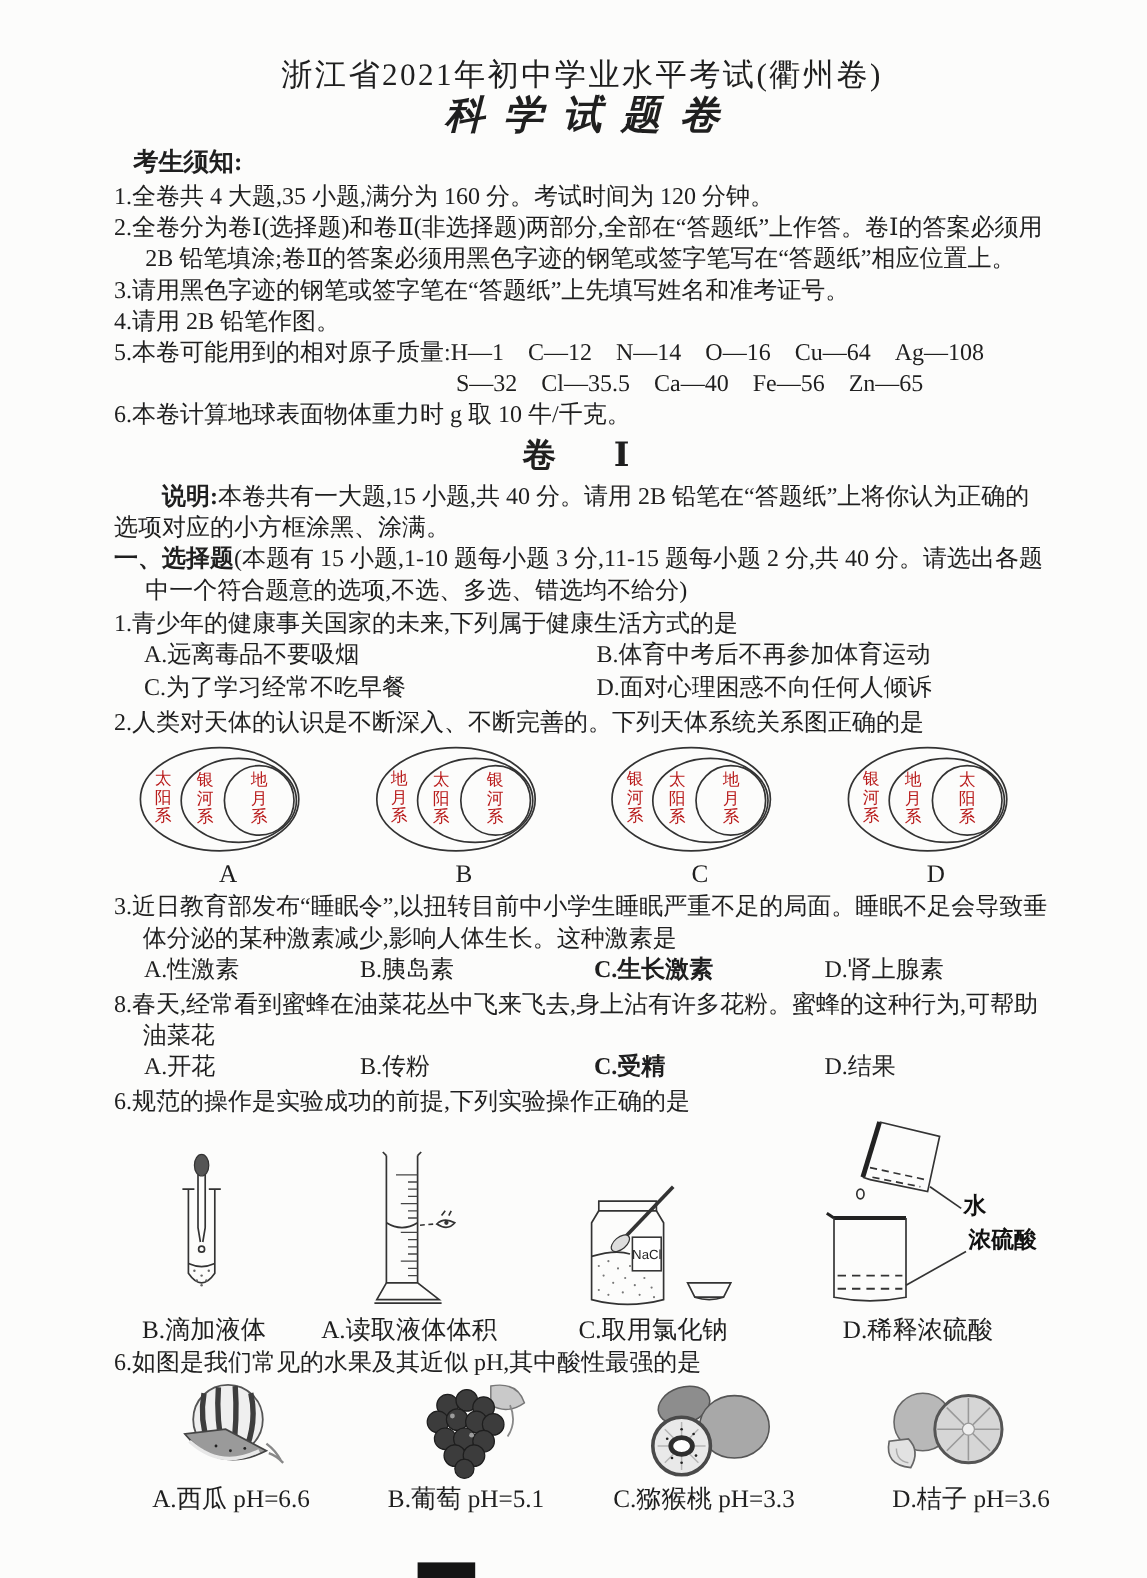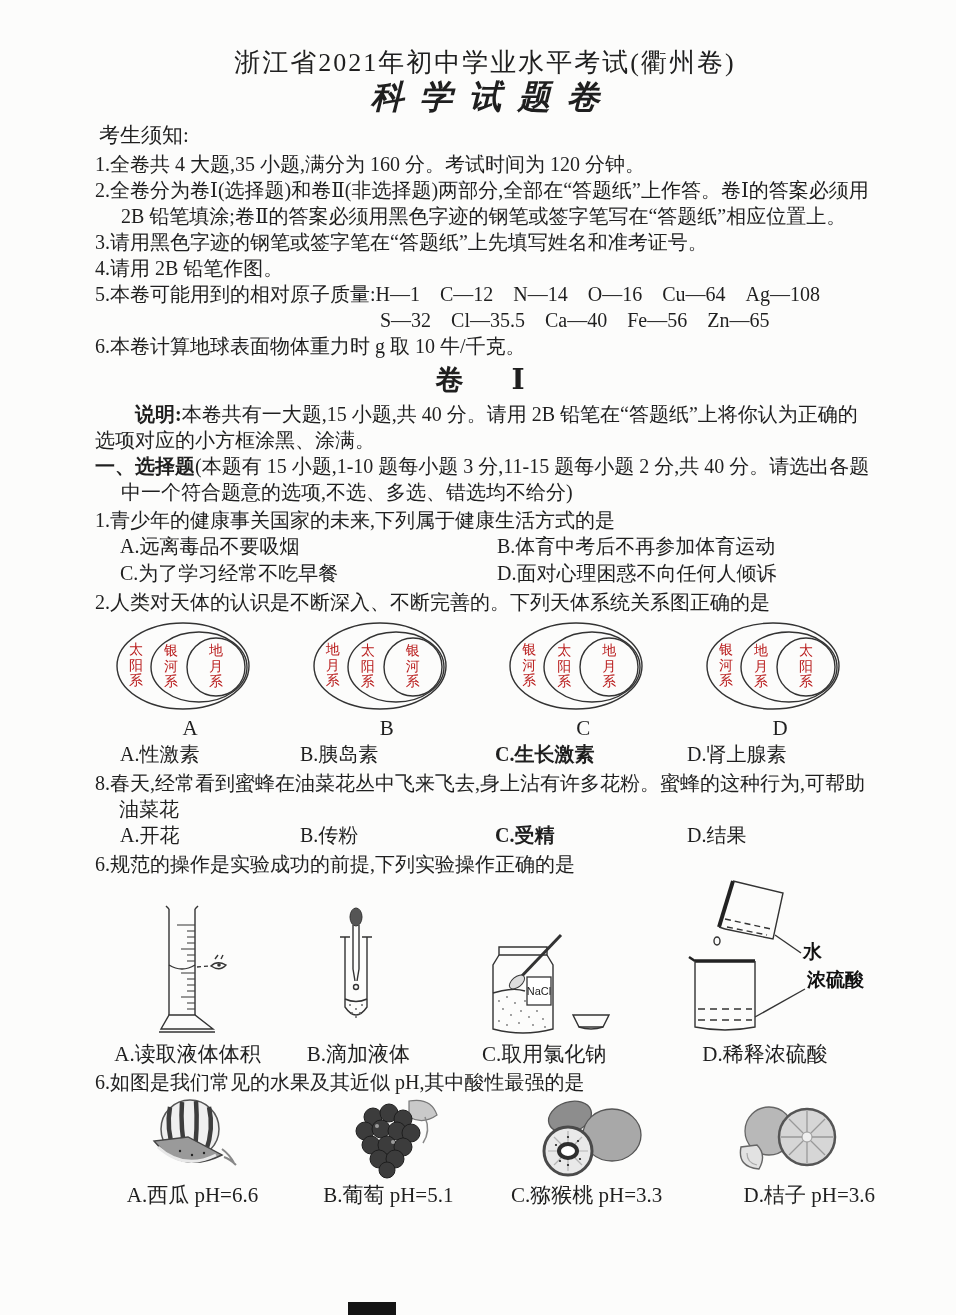--- a/index.html
+++ b/index.html
@@ -6,21 +6,21 @@
   .page{
     position:relative;width:956px;height:1315px;margin:0 auto;
     background:#fcfcfb;overflow:hidden;
     font-family:"Liberation Serif","DejaVu Serif",serif;
     color:#1f1f1f;
   }
   .content{position:absolute;left:95px;top:50px;width:780px;font-size:20px;line-height:26px;}
   .t-center{text-align:center;}
   .title1{font-size:26px;font-weight:normal;letter-spacing:2px;margin:0 0 8px 0;}
   .title2{font-size:33px;font-weight:bold;letter-spacing:16px;padding-left:16px;margin:0 0 12px 0;font-style:italic;}
-  .notice-head{font-size:21px;font-weight:normal;margin:2px 0 3px 4px;}
+  .notice-head{font-size:21px;font-weight:bold;margin:2px 0 3px 16px;}
   .nitem{padding-left:26px;text-indent:-26px;margin:0;}
   .nitem2{padding-left:285px;margin:0;}
   .juan-head{font-size:28px;font-weight:bold;text-align:center;letter-spacing:10px;margin:8px 0 8px 0;}
   .para{margin:0;}
   .indent2{text-indent:2em;}
   .bold{font-weight:bold;}
   .stem{padding-left:24px;text-indent:-24px;margin:2px 0 0 0;}
   .optrow{position:relative;height:27px;}
   .opt{position:absolute;top:0;white-space:nowrap;}
   .o1{left:25px;} .o2{left:402px;}
@@ -125,37 +125,58 @@
             <circle class="sline" cx="111" cy="50" r="29"></circle>
           </svg>
           <div class="vlabel" style="left:22px;top:25px;">银河系</div>
           <div class="vlabel" style="left:57px;top:26px;">地月系</div>
           <div class="vlabel" style="left:102px;top:26px;">太阳系</div>
         </div>
         <div class="vcap">D</div>
       </div>
     </div>
 
+    <p class="stem">3.近日教育部发布“睡眠令”,以扭转目前中小学生睡眠严重不足的局面。睡眠不足会导致垂体分泌的某种激素减少,影响人体生长。这种激素是</p>
     <div class="optrow">
       <span class="opt c1">A.性激素</span>
       <span class="opt c2">B.胰岛素</span>
       <span class="opt c3">C.生长激素</span>
       <span class="opt c4">D.肾上腺素</span>
     </div>
 
     <p class="stem">8.春天,经常看到蜜蜂在油菜花丛中飞来飞去,身上沾有许多花粉。蜜蜂的这种行为,可帮助油菜花</p>
     <div class="optrow">
       <span class="opt c1">A.开花</span>
       <span class="opt c2">B.传粉</span>
       <span class="opt c3">C.受精</span>
       <span class="opt c4">D.结果</span>
     </div>
 
     <p class="stem">6.规范的操作是实验成功的前提,下列实验操作正确的是</p>
     <div class="figrow">
+
+      <div class="labcell" style="width:150px;">
+        <svg width="70" height="132" viewBox="0 0 70 132">
+          <ellipse cx="33" cy="10" rx="6" ry="9" fill="#555" stroke="#333"></ellipse>
+          <path class="sline" d="M30,18 L30,62 L32,74 M36,18 L36,62 L34,74"></path>
+          <circle class="sline" cx="33" cy="80" r="2.5"></circle>
+          <path class="sline" d="M22,30 L22,100 Q33,116 44,100 L44,30"></path>
+          <path class="sline" d="M17,30 L27,30 M39,30 L49,30"></path>
+          <path class="sline" d="M22,92 Q33,97 44,92"></path>
+          <g fill="#666">
+            <circle cx="27" cy="98" r="1"></circle>
+              <circle cx="33" cy="102" r="1"></circle>
+              <circle cx="39" cy="98" r="1"></circle>
+            <circle cx="29" cy="106" r="1"></circle>
+              <circle cx="37" cy="106" r="1"></circle>
+              <circle cx="33" cy="110" r="1"></circle>
+          </g>
+        </svg>
+        <div class="labcap">B.滴加液体</div>
+      </div>
 
       <div class="labcell" style="width:185px;">
         <svg width="110" height="136" viewBox="0 0 110 136">
           <path class="sline" d="M36,6 L36,112"></path>
           <path class="sline" d="M62,6 L62,112"></path>
           <path class="sline" d="M36,6 L33,3"></path>
           <path class="sline" d="M62,6 L65,3"></path>
           <path class="sline" d="M36,112 L28,126 L80,126 L62,112 Z"></path>
           <path class="sline" d="M26,129 L82,129" stroke-width="2.5"></path>
           <g stroke="#444" stroke-width="1.1">
@@ -176,40 +197,20 @@
           </g>
           <path class="sline" d="M36,62 Q49,70 62,62"></path>
           <path d="M64,64 L76,63" stroke="#333" stroke-width="1.3" stroke-dasharray="4 3" fill="none"></path>
           <g>
             <path class="sline" d="M78,63 q6,-6 15,-1 q-6,7 -15,1 z"></path>
             <circle cx="86" cy="62" r="1.8" fill="#333"></circle>
             <path class="sline" d="M82,56 l3,-4 M88,56 l2,-4"></path>
           </g>
         </svg>
         <div class="labcap">A.读取液体体积</div>
-      </div>
-
-      <div class="labcell" style="width:150px;">
-        <svg width="70" height="132" viewBox="0 0 70 132">
-          <ellipse cx="33" cy="10" rx="6" ry="9" fill="#555" stroke="#333"></ellipse>
-          <path class="sline" d="M30,18 L30,62 L32,74 M36,18 L36,62 L34,74"></path>
-          <circle class="sline" cx="33" cy="80" r="2.5"></circle>
-          <path class="sline" d="M22,30 L22,100 Q33,116 44,100 L44,30"></path>
-          <path class="sline" d="M17,30 L27,30 M39,30 L49,30"></path>
-          <path class="sline" d="M22,92 Q33,97 44,92"></path>
-          <g fill="#666">
-            <circle cx="27" cy="98" r="1"></circle>
-              <circle cx="33" cy="102" r="1"></circle>
-              <circle cx="39" cy="98" r="1"></circle>
-            <circle cx="29" cy="106" r="1"></circle>
-              <circle cx="37" cy="106" r="1"></circle>
-              <circle cx="33" cy="110" r="1"></circle>
-          </g>
-        </svg>
-        <div class="labcap">B.滴加液体</div>
       </div>
 
       <div class="labcell" style="width:215px;">
         <svg width="150" height="108" viewBox="0 0 150 108">
           <path d="M92,4 L50,48" stroke="#333" stroke-width="3" fill="none"></path>
           <ellipse cx="48" cy="51" rx="9" ry="5" fill="#ddd" stroke="#333" transform="rotate(-40 48 51)"></ellipse>
           <path class="sline" d="M30,16 L78,16 L78,24 L30,24 Z"></path>
           <path class="sline" d="M30,24 L24,34 L24,98 Q54,106 84,98 L84,34 L78,24"></path>
           <rect x="58" y="46" width="24" height="28" fill="#fff" stroke="#333" stroke-width="1.3"></rect>
           <text x="70" y="64" font-size="11" text-anchor="middle" fill="#222" font-family="Liberation Sans, sans-serif">NaCl</text>

